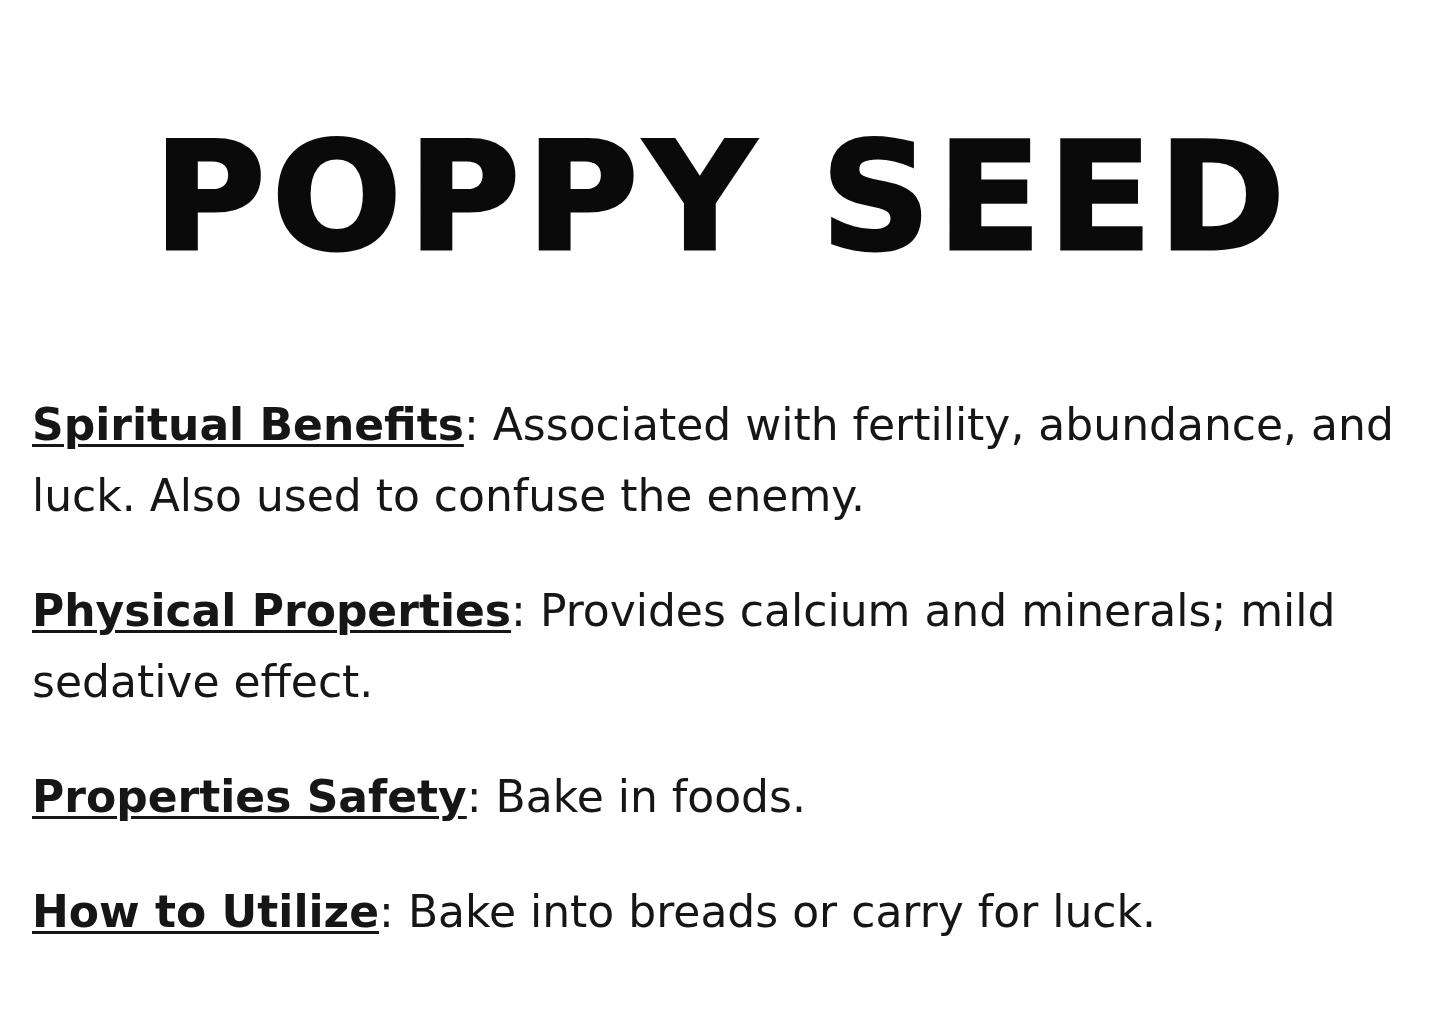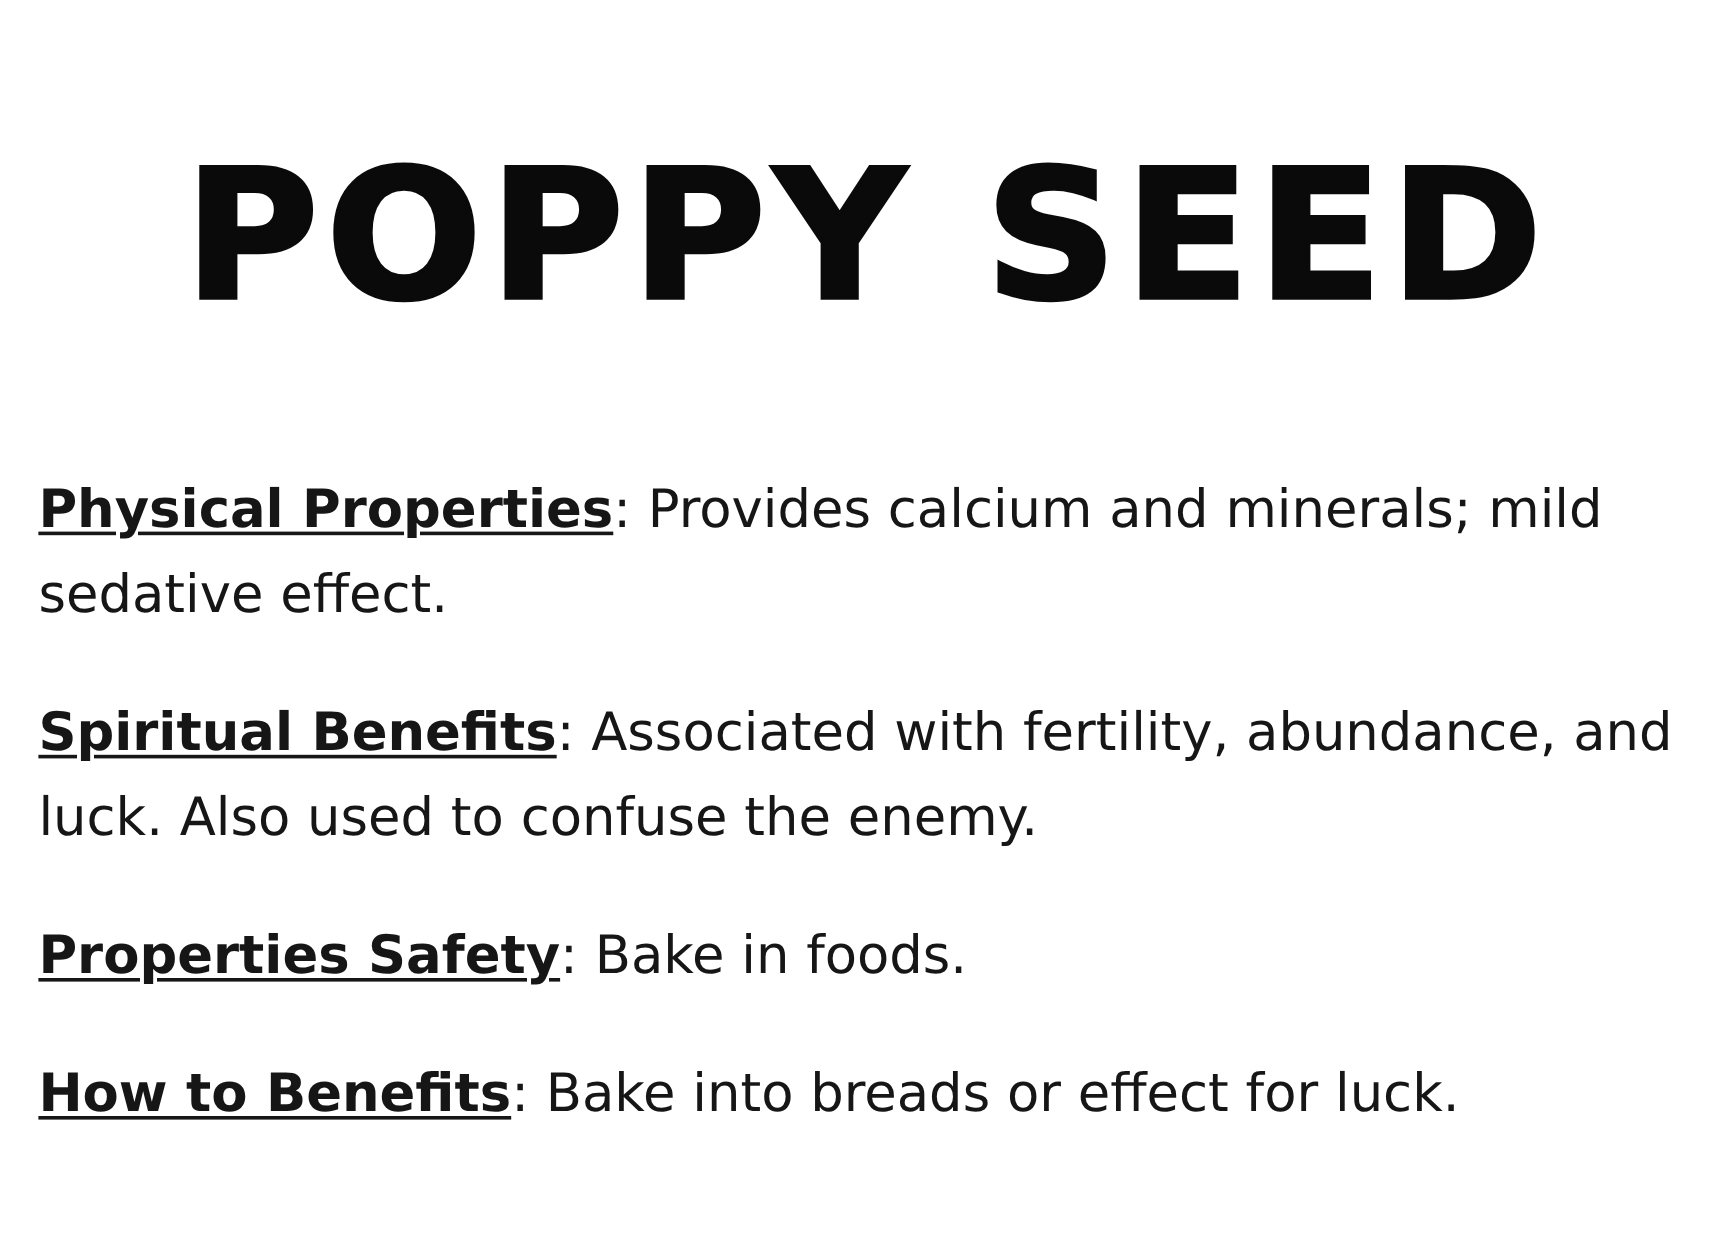--- a/index.html
+++ b/index.html
@@ -58,23 +58,23 @@
 </style>
 </head>
 <body>
 
 <div class="page">
 
   <h1 class="title">POPPY SEED</h1>
 
   <div class="body-block">
 
+    <p class="line"><span class="lead">Spiritual Benefits</span><span>: </span><span>Associated with fertility, abundance, and luck. Also used to confuse the enemy.</span></p>
+
     <p class="line"><span class="lead">Physical Properties</span><span>: </span><span>Provides calcium and minerals; mild sedative effect.</span></p>
-
-    <p class="line"><span class="lead">Spiritual Benefits</span><span>: </span><span>Associated with fertility, abundance, and luck. Also used to confuse the enemy.</span></p>
 
     <p class="line"><span class="lead">Properties Safety</span><span>: </span><span>Bake in foods.</span></p>
 
-    <p class="line"><span class="lead">How to Benefits</span><span>: </span><span>Bake into breads or effect for luck.</span></p>
+    <p class="line"><span class="lead">How to Utilize</span><span>: </span><span>Bake into breads or carry for luck.</span></p>
 
   </div>
 
 </div>
 
 </body></html>

